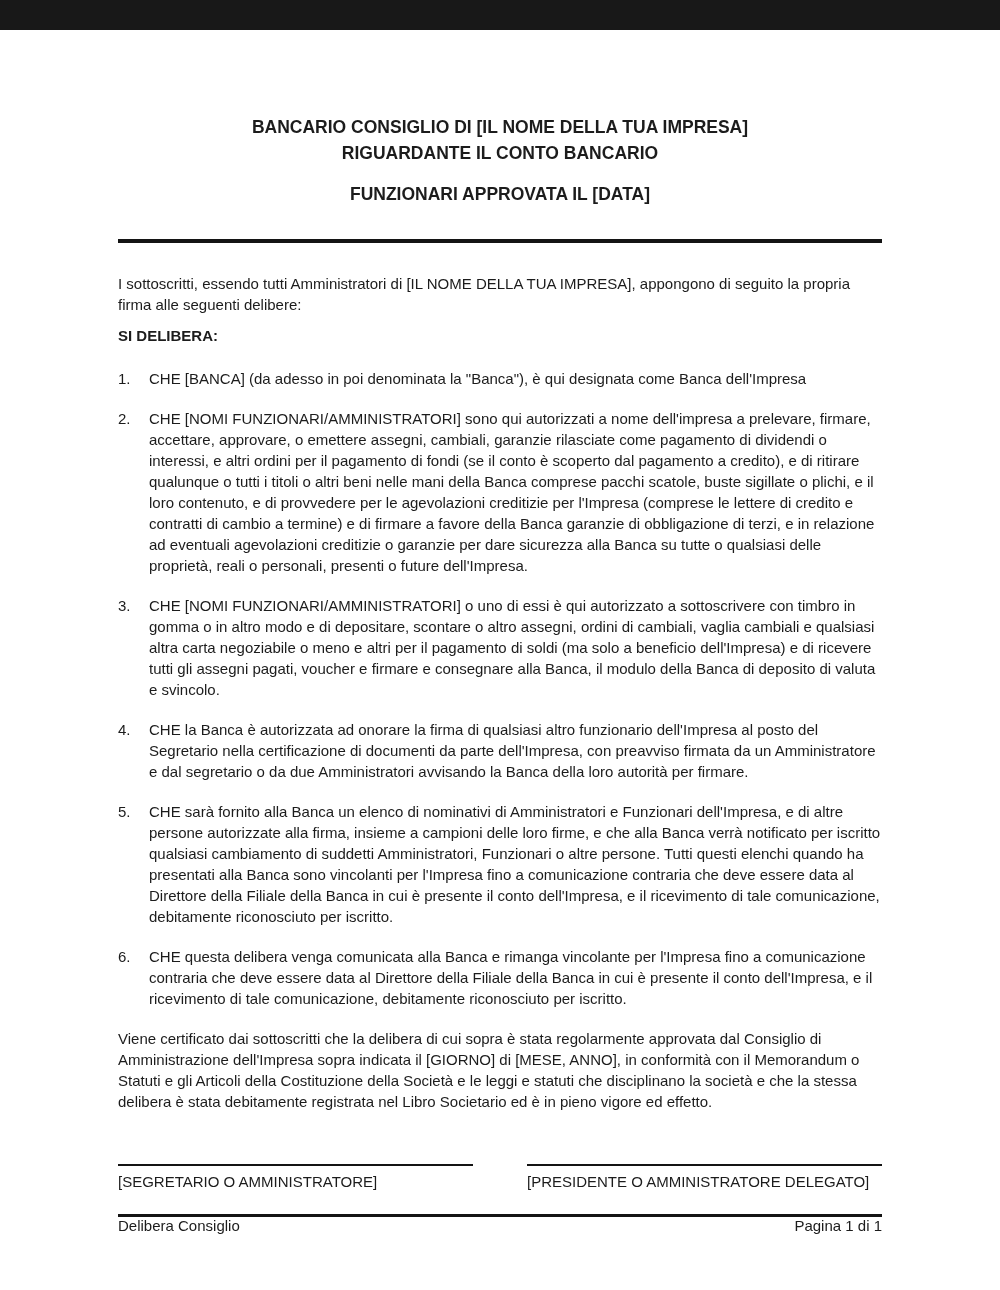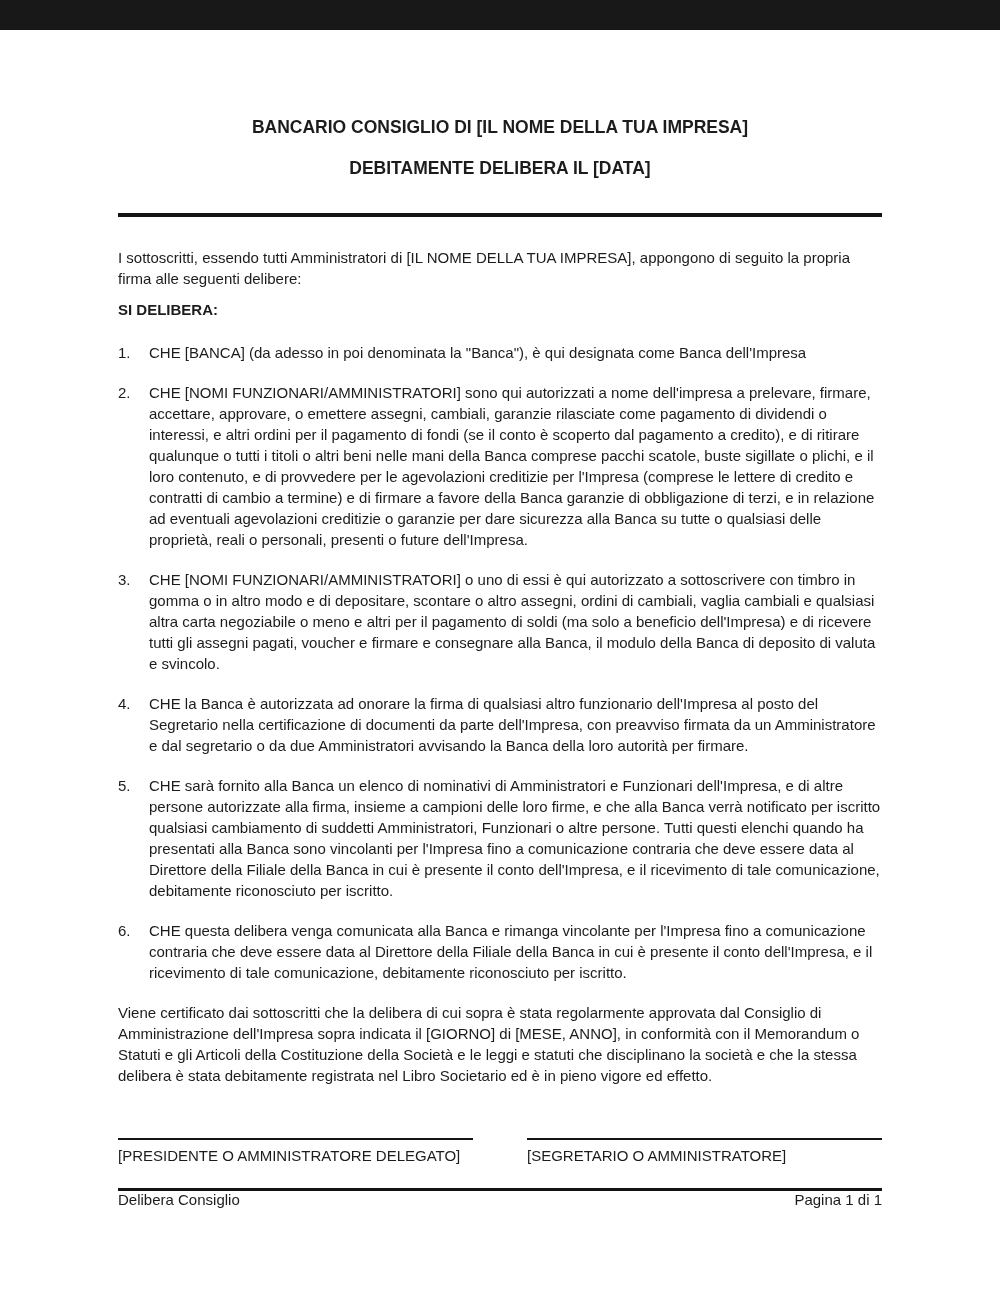--- a/index.html
+++ b/index.html
@@ -45,23 +45,24 @@
 </style>
 </head>
 <body>
 
 <div class="top-bar"></div>
 
 <div class="page">
 
   <div class="title">
     <div>BANCARIO CONSIGLIO DI [IL NOME DELLA TUA IMPRESA]</div>
+    <div>RIGUARDANTE IL CONTO BANCARIO</div>
   </div>
 
-  <div class="approval">DEBITAMENTE DELIBERA IL [DATA]</div>
+  <div class="approval">FUNZIONARI APPROVATA IL [DATA]</div>
 
   <hr class="rule">
 
   <p class="body-text intro">I sottoscritti, essendo tutti Amministratori di [IL NOME DELLA TUA IMPRESA], appongono di seguito la propria firma alle seguenti delibere:</p>
 
   <div class="heading">SI DELIBERA:</div>
 
   <div class="res-list body-text">
 
     <div class="res-item">
@@ -92,22 +93,22 @@
     <div class="res-item">
       <div class="res-num">6.</div>
       <div class="res-text">CHE questa delibera venga comunicata alla Banca e rimanga vincolante per l'Impresa fino a comunicazione contraria che deve essere data al Direttore della Filiale della Banca in cui è presente il conto dell'Impresa, e il ricevimento di tale comunicazione, debitamente riconosciuto per iscritto.</div>
     </div>
 
   </div>
 
   <p class="body-text closing">Viene certificato dai sottoscritti che la delibera di cui sopra è stata regolarmente approvata dal Consiglio di Amministrazione dell'Impresa sopra indicata il [GIORNO] di [MESE, ANNO], in conformità con il Memorandum o Statuti e gli Articoli della Costituzione della Società e le leggi e statuti che disciplinano la società e che la stessa delibera è stata debitamente registrata nel Libro Societario ed è in pieno vigore ed effetto.</p>
 
   <div class="sigs">
+    <div class="sig">[SEGRETARIO O AMMINISTRATORE]</div>
     <div class="sig">[PRESIDENTE O AMMINISTRATORE DELEGATO]</div>
-    <div class="sig">[SEGRETARIO O AMMINISTRATORE]</div>
   </div>
 
   <div class="footer">
     <span>Delibera Consiglio</span>
     <span>Pagina 1 di 1</span>
   </div>
 
 </div>
 
 </body></html>

